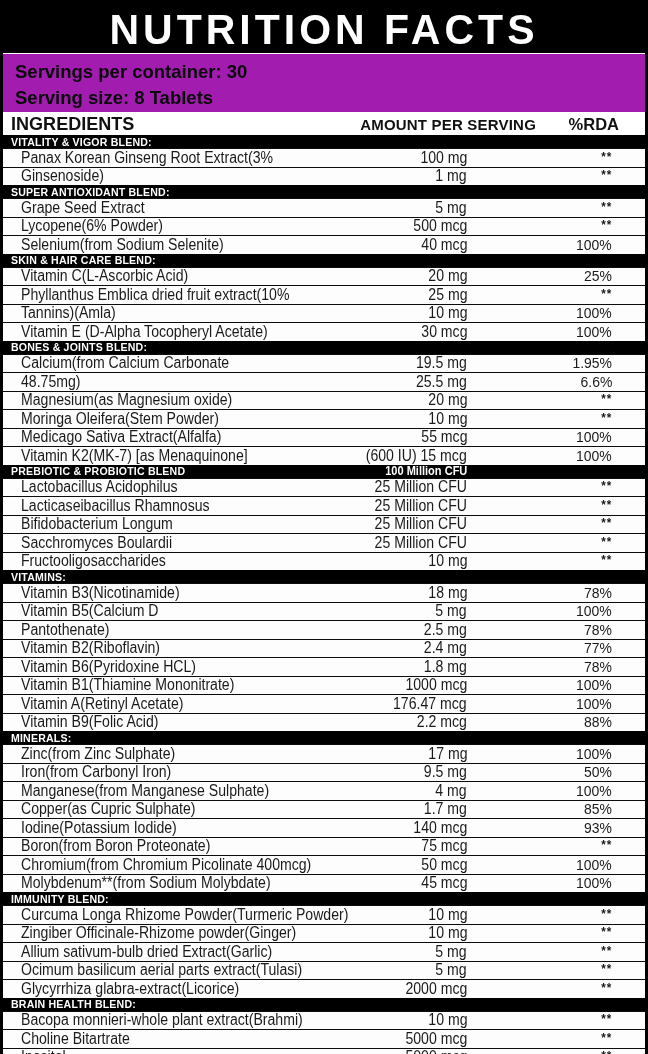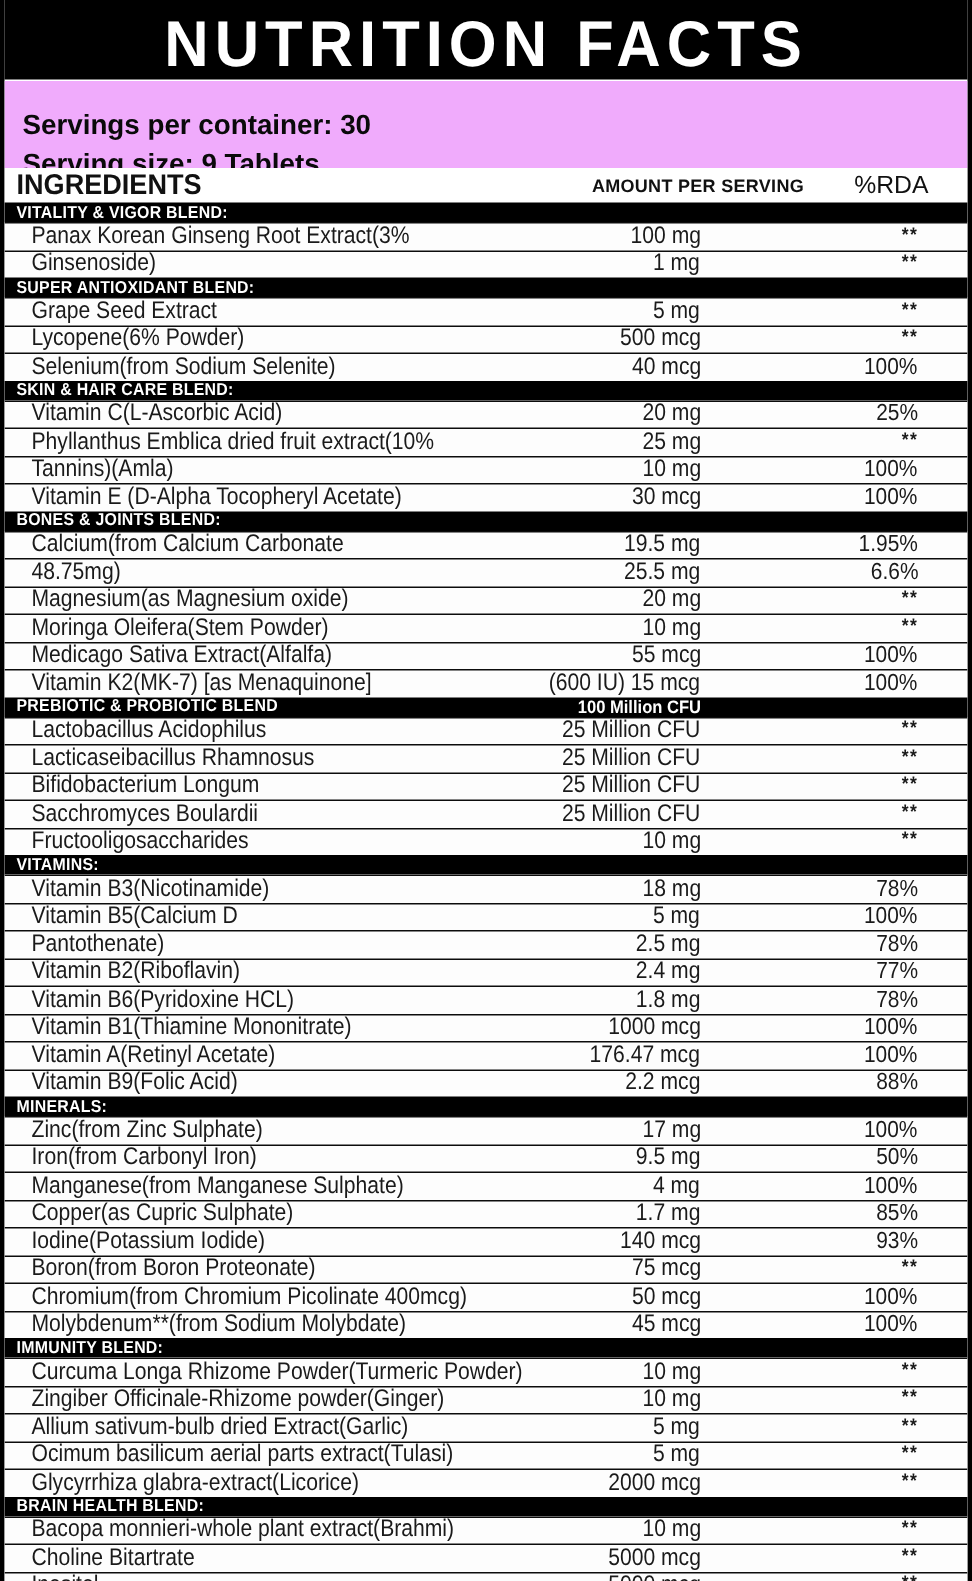--- a/index.html
+++ b/index.html
@@ -10,37 +10,37 @@
   }
   .title-bar{
     height:53px;background:#000;display:flex;align-items:flex-end;justify-content:center;
     margin:0 -3px; 
   }
   .title-bar span{
     color:#fff;font-weight:700;font-size:41px;letter-spacing:4px;white-space:nowrap;
     transform:scale(1.0,1.05);
   }
   .servings-panel{
-    height:58px;background:#f0abfc;margin-top:1px;padding:16px 0 0 12px;box-sizing:border-box;
+    height:58px;background:#a21caf;margin-top:1px;padding:5px 0 0 12px;box-sizing:border-box;
   }
   .servings-panel div{
     font-weight:700;font-size:18.5px;line-height:26px;color:#0a0a0a;white-space:nowrap;
   }
   .columns-header{height:23px;position:relative;background:#fff;text-align:right;}
   .columns-header .ing{
     position:absolute;left:8px;top:50%;transform:translateY(-50%) scaleX(0.95);
     transform-origin:left center;font-weight:700;font-size:19px;color:#111;white-space:nowrap;
   }
   .columns-header .amt{
     position:absolute;right:109px;top:50%;transform:translateY(-50%);
-    font-weight:700;font-size:12px;color:#111;white-space:nowrap;letter-spacing:0.2px;
+    font-weight:700;font-size:15px;color:#111;white-space:nowrap;letter-spacing:0.2px;
   }
   .columns-header .rda{
     position:absolute;right:26px;top:50%;transform:translateY(-50%);
-    font-weight:400;font-size:16.5px;color:#111;white-space:nowrap;
+    font-weight:700;font-size:16.5px;color:#111;white-space:nowrap;
   }
   .tbl{border-bottom:3px solid #000;}
   .section-bar{
     height:13px;background:#000;position:relative;
   }
   .section-bar .bar-label{
     position:absolute;left:8px;top:50%;transform:translateY(-50%) scaleX(0.92);
     transform-origin:left center;color:#fff;font-weight:700;font-size:11.5px;
     white-space:nowrap;letter-spacing:0.2px;
   }
@@ -72,21 +72,21 @@
 <body>
 
 <div class="label">
 
   <div class="title-bar">
     <span>NUTRITION FACTS</span>
   </div>
 
   <div class="servings-panel">
     <div>Servings per container: 30</div>
-    <div>Serving size: 9 Tablets</div>
+    <div>Serving size: 8 Tablets</div>
   </div>
 
   <div class="columns-header">
     <span class="ing">INGREDIENTS</span>
     <span class="amt">AMOUNT PER SERVING</span>
     <span class="rda">%RDA</span>
   </div>
 
   <div class="tbl">
       <div class="section-bar">

